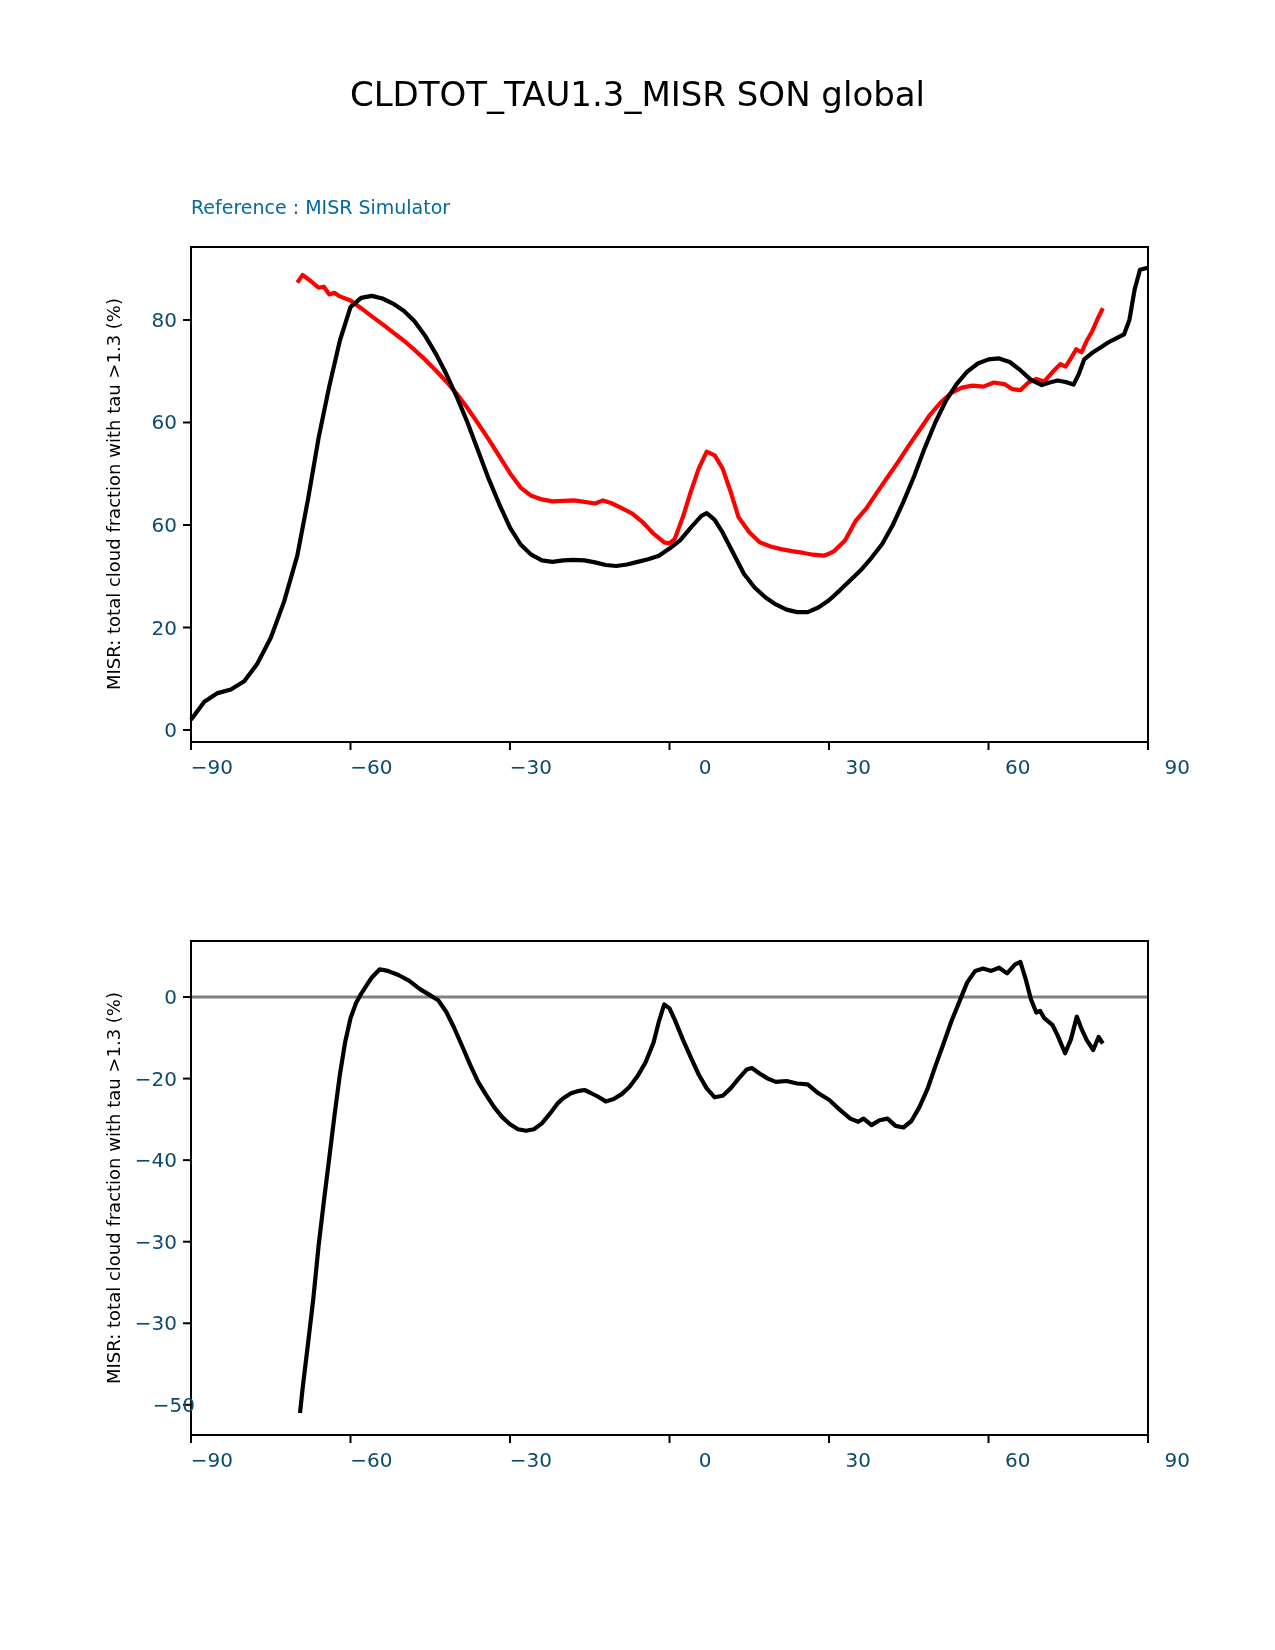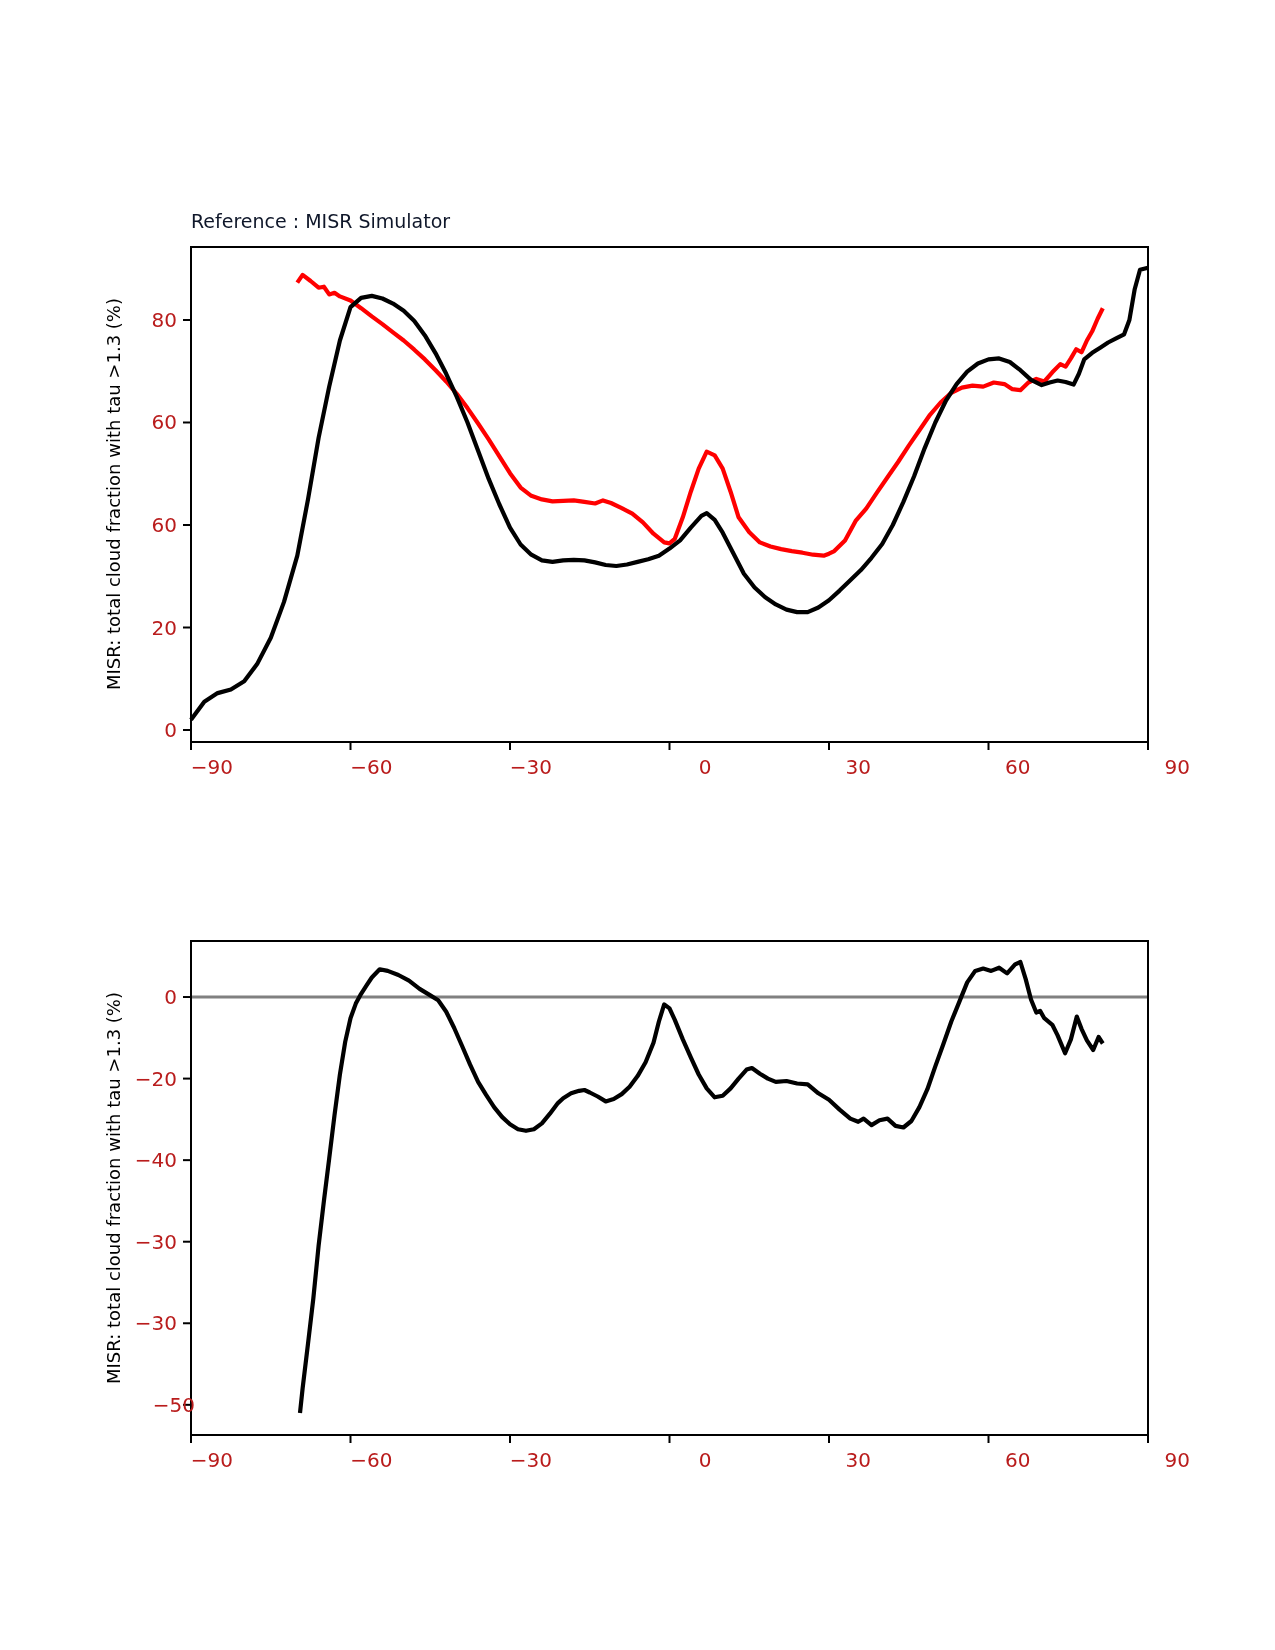--- a/index.html
+++ b/index.html
@@ -7,32 +7,32 @@
     position:relative;width:1275px;height:1650px;background:#ffffff;overflow:hidden;
     font-family:"DejaVu Sans","Liberation Sans",sans-serif;color:#000000;
   }
   #plot-svg{position:absolute;left:0;top:0;width:1275px;height:1650px;}
   .suptitle{
     position:absolute;left:0;top:74px;width:1275px;text-align:center;
     font-size:34px;line-height:40px;white-space:nowrap;
   }
   .subtitle{position:absolute;left:191px;font-size:19px;line-height:24px;white-space:nowrap;}
   .sub-model{top:178px;color:#000000;}
-  .sub-ref{top:209px;color:#0f172a;}
+  .sub-ref{top:195px;color:#0369a1;}
   .panel-title{
     position:absolute;left:191px;top:903px;width:957px;text-align:center;
     font-size:20px;line-height:28px;white-space:nowrap;
   }
   .ylabel{
     position:absolute;left:-146px;width:520px;height:26px;line-height:26px;text-align:center;
     font-size:18px;transform:rotate(-90deg);transform-origin:center center;white-space:nowrap;
   }
   .ylabel-top{top:481px;}
   .ylabel-bottom{top:1175px;}
-  .tick-label{position:absolute;font-size:20px;line-height:26px;color:#b91c1c;}
+  .tick-label{position:absolute;font-size:20px;line-height:26px;color:#0c4a6e;}
   .xtick-label{width:84px;text-align:right;}
   .ytick-label{width:70px;text-align:right;}
 </style>
 </head>
 <body>
 
 <div class="figure">
   <svg id="plot-svg" xmlns="http://www.w3.org/2000/svg" viewBox="0 0 1275 1650">
       <polyline points="297.3,282.6 302.6,274.9 310.6,281.0 318.6,287.7 323.9,286.7 329.2,294.4 334.5,292.8 339.9,296.4 350.5,300.5 361.1,308.2 371.8,316.4 382.4,324.1 393.0,332.3 403.7,340.5 414.3,349.7 424.9,359.4 435.6,370.2 446.2,381.5 456.8,393.8 467.5,408.1 478.1,423.5 488.7,439.4 499.4,456.3 510.0,473.2 520.6,487.6 531.3,495.8 541.9,499.4 552.5,501.4 563.2,500.9 573.8,500.4 584.4,501.9 595.1,503.5 603.0,500.4 611.0,503.0 621.7,508.1 632.3,513.7 642.9,522.4 653.5,533.7 664.2,542.4 669.5,543.4 674.8,538.8 682.8,517.3 690.8,491.7 698.7,468.6 706.7,451.7 714.7,455.3 722.7,468.6 730.6,491.7 738.6,517.3 749.3,532.2 759.9,542.4 770.5,546.5 781.1,549.1 791.8,551.1 802.4,552.7 813.1,554.7 823.7,555.7 829.0,553.7 834.3,551.1 845.0,540.4 855.6,520.9 866.2,508.6 876.9,492.7 887.5,477.3 898.1,462.0 908.8,445.6 919.4,430.2 930.0,414.8 940.6,402.5 951.3,392.8 961.9,387.6 972.5,385.6 983.2,386.6 993.8,382.5 1004.4,384.1 1012.4,389.2 1020.4,390.2 1028.4,382.5 1036.3,378.9 1044.3,381.5 1052.3,372.3 1060.3,364.1 1065.6,366.6 1070.9,358.4 1076.2,349.2 1081.5,352.3 1086.9,340.5 1092.2,331.3 1097.5,319.0 1102.8,308.2" fill="none" stroke="#ff0000" stroke-width="4.2" stroke-linejoin="round" stroke-linecap="butt"></polyline>
       <polyline points="191.0,719.8 204.3,701.8 217.6,693.1 230.9,689.5 244.2,681.3 257.5,663.4 270.8,637.8 284.0,601.9 297.3,555.7 308.0,499.4 318.6,437.9 329.2,386.6 339.9,340.5 350.5,307.2 361.1,297.9 371.8,295.9 382.4,298.5 393.0,303.6 403.7,310.8 414.3,321.0 424.9,335.4 435.6,353.3 446.2,373.8 456.8,396.9 467.5,422.5 478.1,450.7 488.7,478.9 499.4,504.5 510.0,527.6 520.6,544.5 531.3,554.7 541.9,560.4 552.5,561.9 563.2,560.4 573.8,559.8 584.4,560.4 595.1,562.4 605.7,565.0 616.3,566.0 627.0,564.5 637.6,561.9 648.2,559.3 658.9,555.7 669.5,548.6 680.1,540.4 690.8,527.6 701.4,515.8 706.7,513.2 714.7,519.9 722.7,532.7 733.3,553.2 743.9,573.7 754.6,587.5 765.2,597.3 775.8,604.4 786.5,609.6 797.1,612.1 807.7,612.1 818.4,607.5 829.0,600.3 839.6,590.6 850.3,580.3 860.9,570.1 871.5,557.8 882.2,544.0 892.8,525.0 903.4,501.9 914.1,476.3 924.7,448.1 935.3,422.5 946.0,400.5 956.6,384.1 967.2,371.7 977.9,363.5 988.5,359.4 999.1,358.4 1009.8,362.0 1020.4,370.2 1031.0,379.9 1041.7,385.1 1049.6,382.5 1057.6,380.5 1065.6,382.0 1073.6,384.6 1078.9,373.8 1084.2,359.4 1092.2,352.8 1100.2,347.7 1108.1,342.5 1116.1,338.4 1124.1,334.3 1129.4,320.0 1134.7,289.2 1140.0,269.8 1148.0,267.7" fill="none" stroke="#000000" stroke-width="4.2" stroke-linejoin="round" stroke-linecap="butt"></polyline>
@@ -60,20 +60,21 @@
       <line x1="988.5" y1="1435" x2="988.5" y2="1443" stroke="#000000" stroke-width="2"></line>
       <line x1="1148" y1="1435" x2="1148" y2="1443" stroke="#000000" stroke-width="2"></line>
       <line x1="183" y1="997.0307082714215" x2="191" y2="997.0307082714215" stroke="#000000" stroke-width="2"></line>
       <line x1="183" y1="1078.5892355951792" x2="191" y2="1078.5892355951792" stroke="#000000" stroke-width="2"></line>
       <line x1="183" y1="1160.1477629189367" x2="191" y2="1160.1477629189367" stroke="#000000" stroke-width="2"></line>
       <line x1="183" y1="1241.7062902426944" x2="191" y2="1241.7062902426944" stroke="#000000" stroke-width="2"></line>
       <line x1="183" y1="1323.264817566452" x2="191" y2="1323.264817566452" stroke="#000000" stroke-width="2"></line>
       <line x1="183" y1="1404.8233448902097" x2="191" y2="1404.8233448902097" stroke="#000000" stroke-width="2"></line>
     </svg>
 
+  <div class="suptitle">CLDTOT_TAU1.3_MISR SON global</div>
 
   <div class="subtitle sub-ref">Reference : MISR Simulator</div>
 
 
   <div class="ylabel ylabel-top">MISR: total cloud fraction with tau &gt;1.3 (%)</div>
   <div class="ylabel ylabel-bottom">MISR: total cloud fraction with tau &gt;1.3 (%)</div>
 <div class="tick-label xtick-label" style="left: 149px; top: 754px;">−90</div>
     <div class="tick-label xtick-label" style="left: 308.5px; top: 754px;">−60</div>
     <div class="tick-label xtick-label" style="left: 468px; top: 754px;">−30</div>
     <div class="tick-label xtick-label" style="left: 627.5px; top: 754px;">0</div>

